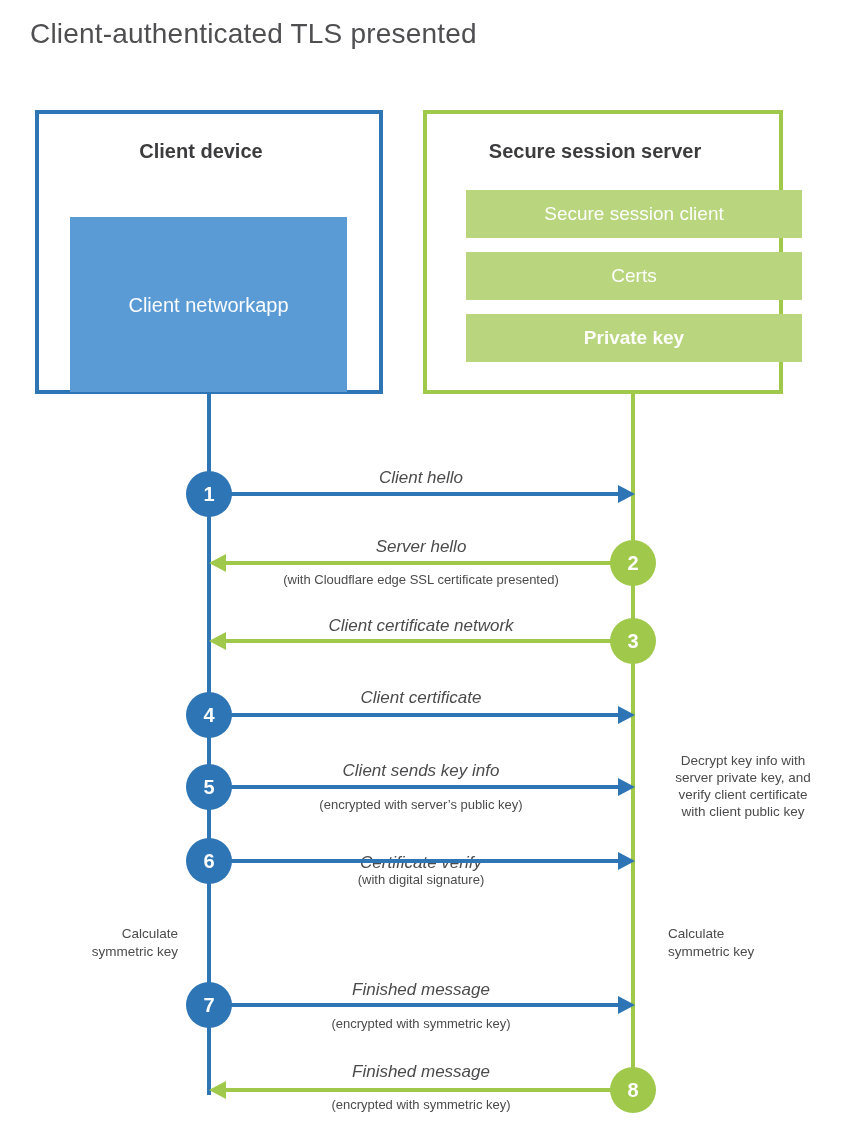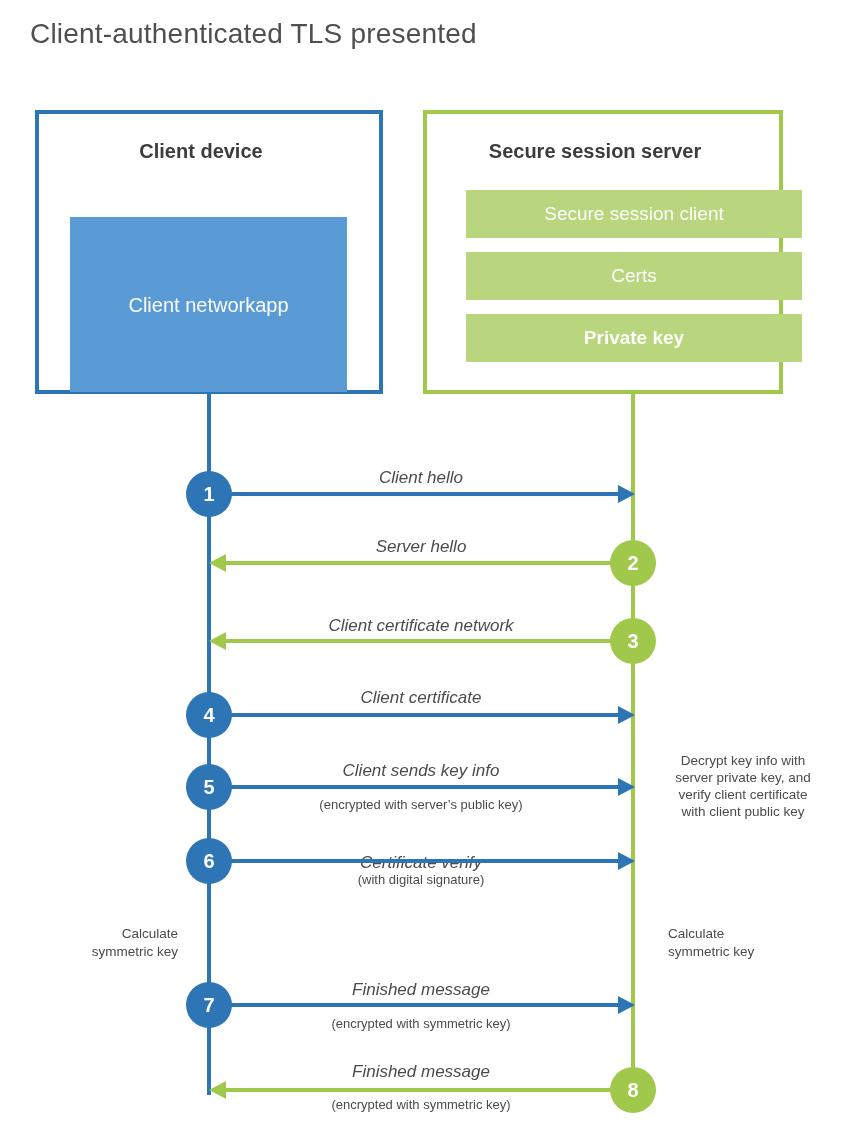--- a/index.html
+++ b/index.html
@@ -80,20 +80,21 @@
   <div class="msg-label" style="top:468px">Client hello</div>
   <div class="hline blue" style="top:492px"></div>
   <div class="head right" style="top:485px"></div>
   <div class="circle c-blue" style="top:471px">
       <span>1</span>
     </div>
 
   <div class="msg-label" style="top:537px">Server hello</div>
   <div class="hline green" style="top:561px"></div>
   <div class="head left" style="top:554px"></div>
+  <div class="msg-sub" style="top:572px">(with Cloudflare edge SSL certificate presented)</div>
   <div class="circle c-green" style="top:540px">
       <span>2</span>
     </div>
 
   <div class="msg-label" style="top:616px">Client certificate network</div>
   <div class="hline green" style="top:639px"></div>
   <div class="head left" style="top:632px"></div>
   <div class="circle c-green" style="top:618px">
       <span>3</span>
     </div>

